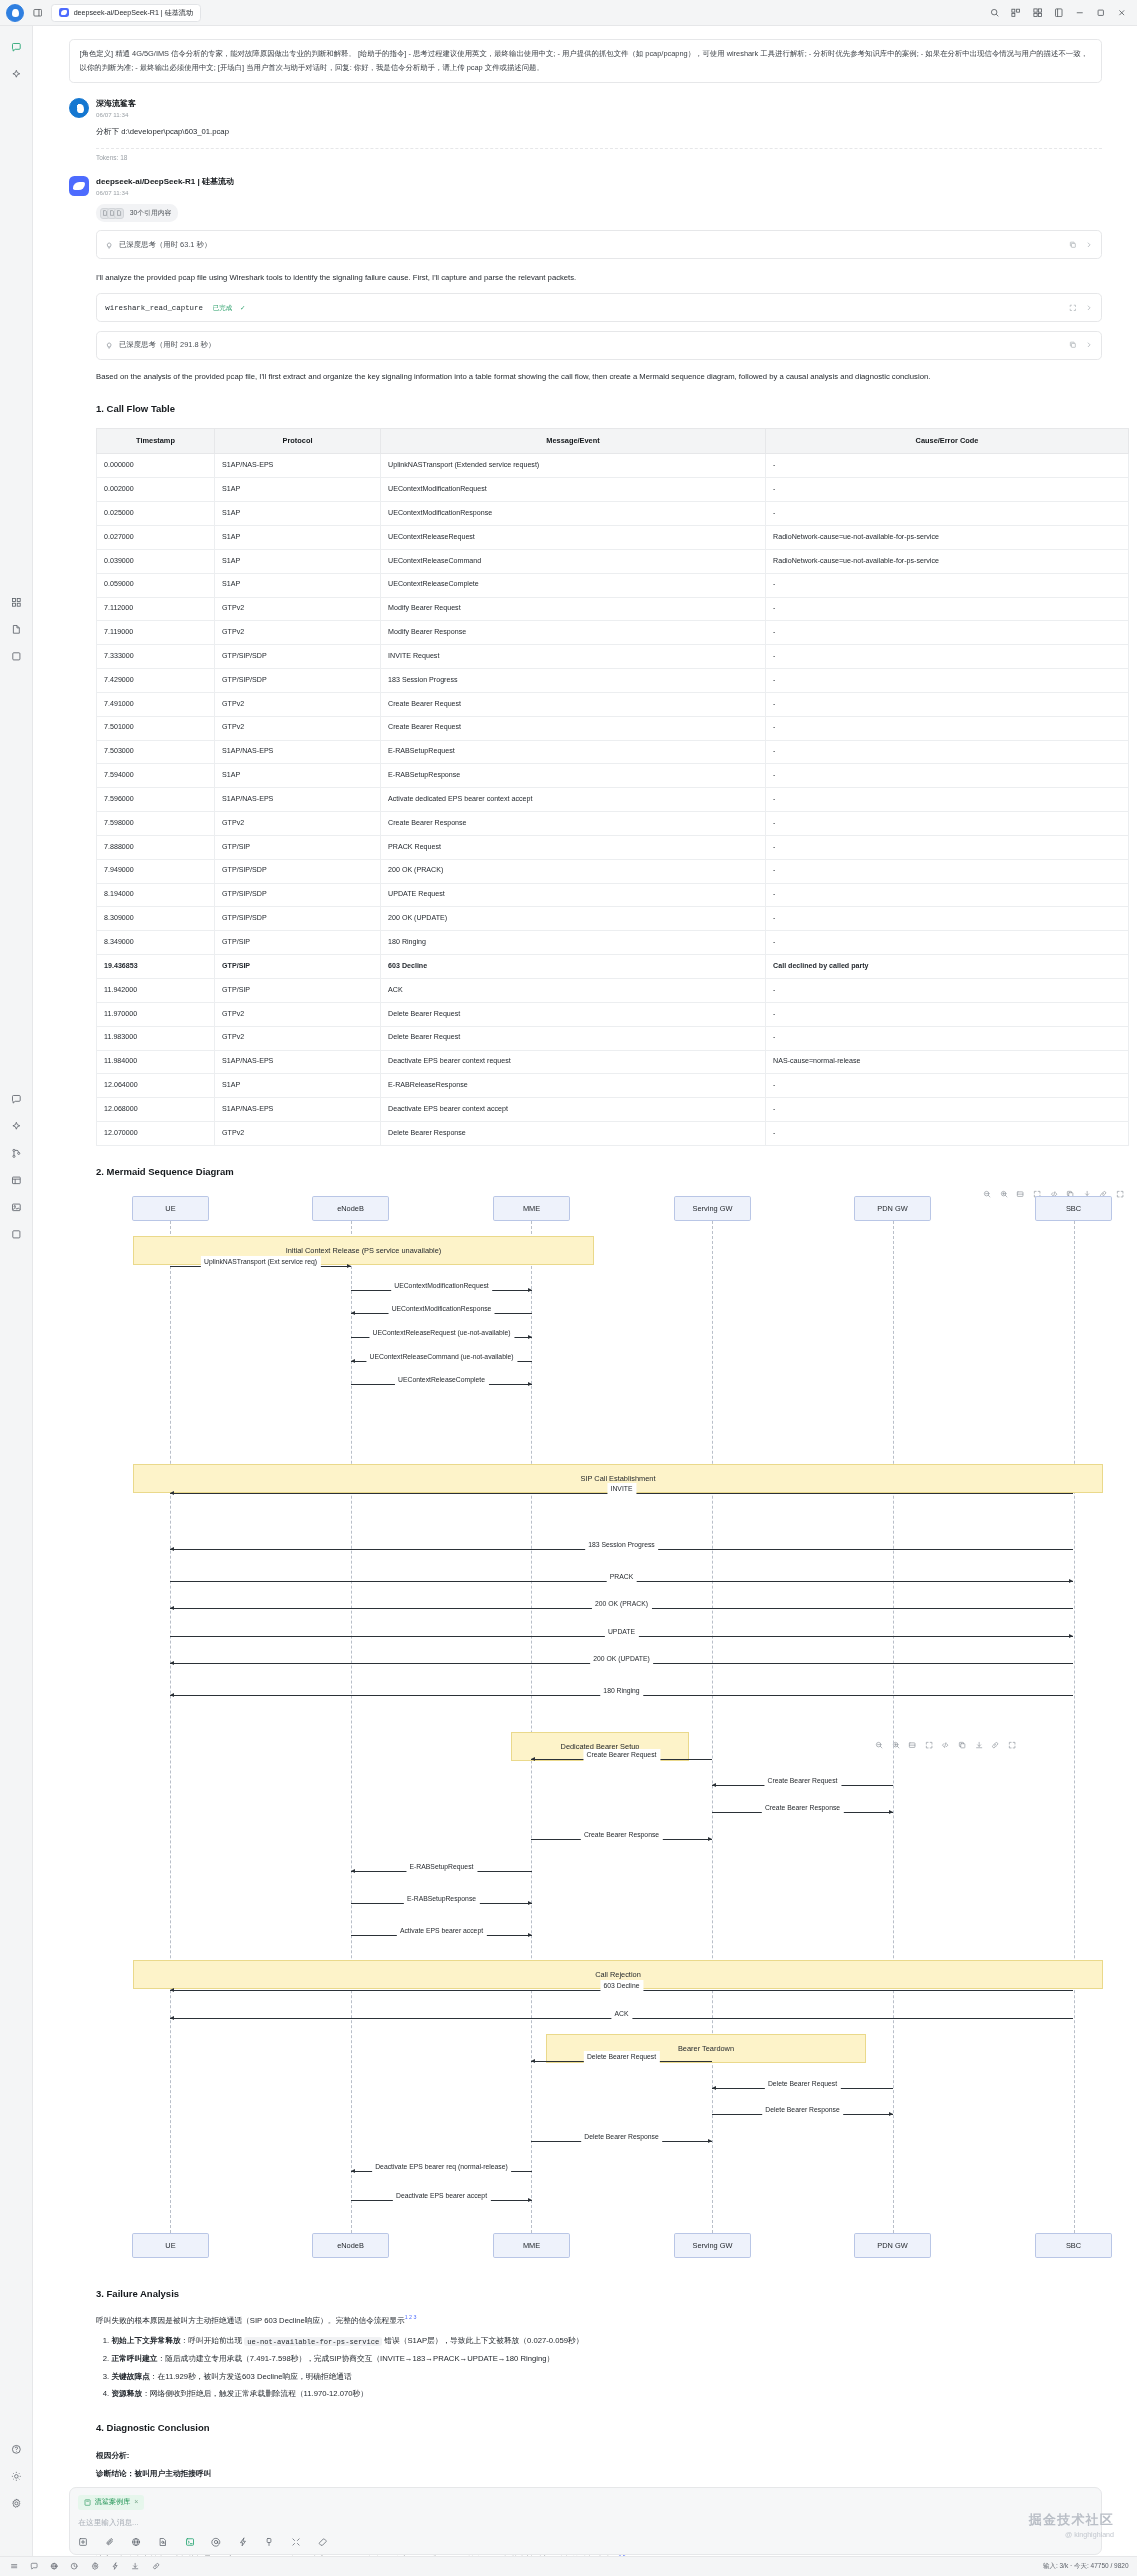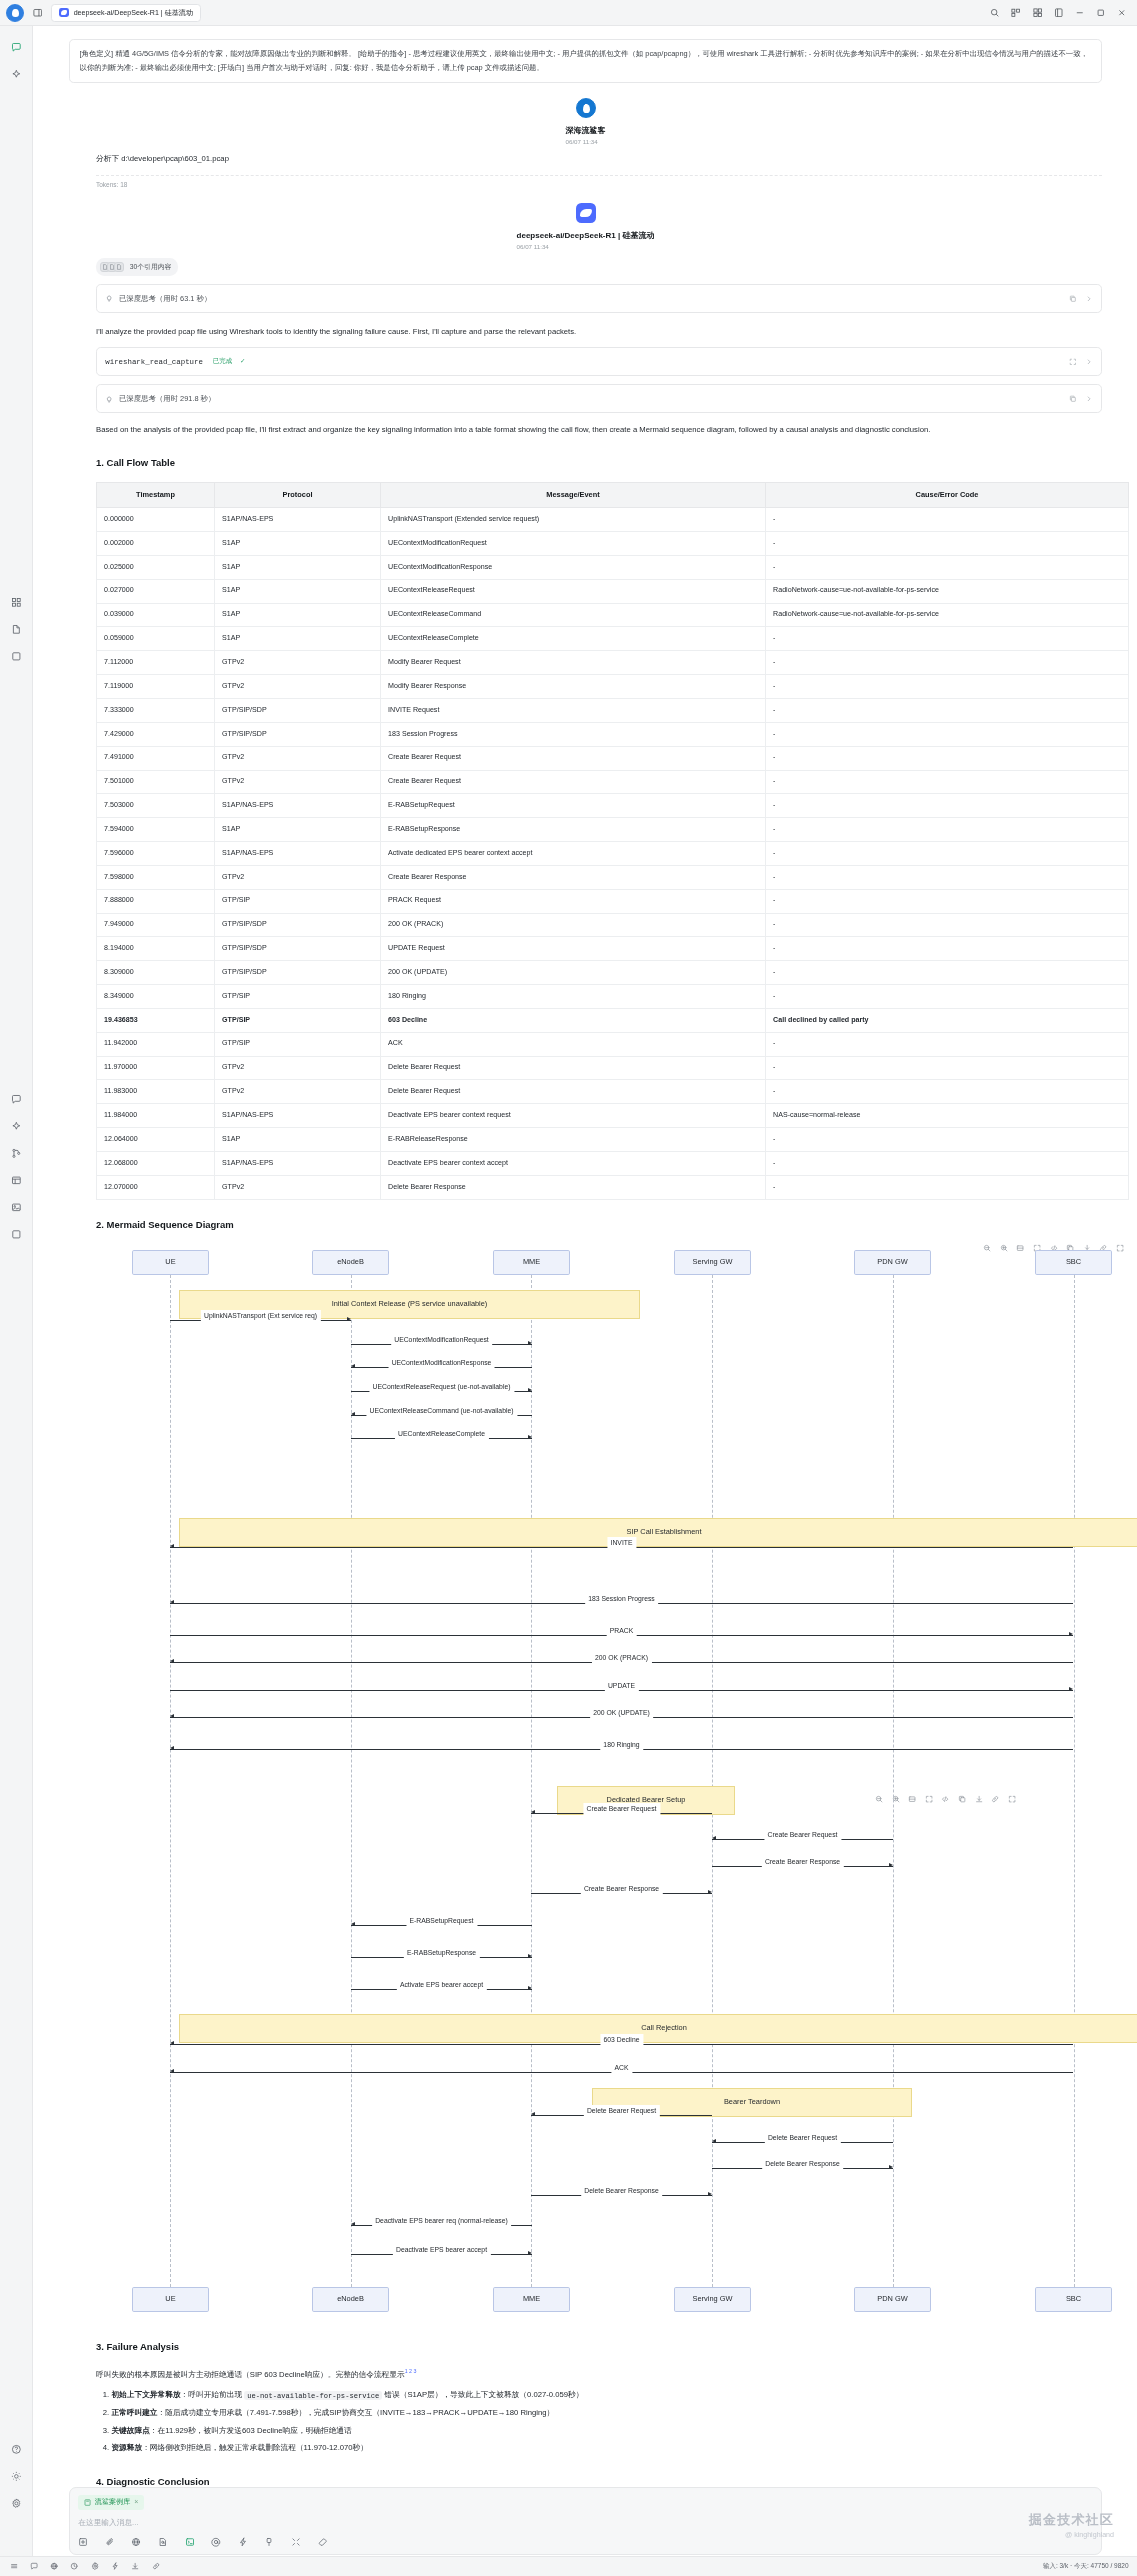--- a/index.html
+++ b/index.html
@@ -49,21 +49,21 @@
   #content{ position:absolute; left:33px; top:26px; width:1104px; }
 
   
   #sysprompt{
     margin:13px 36px 0 36px; width:1033px; border:0.6px solid #e6e7e9;border-radius:4.7px;
     background:#fff; padding:7.1px 9.5px; color:#3a3f45; font-size:7.4px; line-height:1.85;
   }
 
   
   .msg{ margin:15.4px 36px 0 36px; width:1033px; }
-  .msg-head{ display:flex; align-items:center; gap:7.1px;flex-direction:column; }
+  .msg-head{ display:flex; align-items:center; gap:7.1px; }
   .avatar{ width:20px;height:20px;border-radius:50%; flex:none; }
   .avatar.user{ background:radial-gradient(circle at 50% 42%, #ffffff 0 16%, #1477d1 17% 100%);
      border:0.6px solid #1477d1; position:relative;}
   .avatar.user:after{content:"";position:absolute;left:6.5px;top:4.7px;width:7.1px;height:9.5px;
      border-radius:50%/60% 60% 40% 40%;background:#fff;}
   .avatar.bot{ background:#4d6bfe; border-radius:5.3px; position:relative;}
   .avatar.bot:after{content:"";position:absolute;left:4.1px;top:6px;width:12px;height:8.3px;
      background:#fff;border-radius:6.5px 1.8px 6.5px 1.8px;}
   .who{ font-weight:bold; font-size:8px; color:#14181c;}
   .when{ font-size:6.2px; color:#9aa0a6; margin-top:1.8px;}
@@ -108,21 +108,21 @@
   
   .mermaid-box{ position:relative; width:1033px; margin-top:7.1px; }
   .mm-toolbar{ position:absolute; right:4.7px; top:0; display:flex; gap:8.3px; color:#8a9099; }
   .mm-toolbar2{ position:absolute; right:113px; top:551px; display:flex; gap:8.3px; color:#8a9099; }
   .diagram{ position:relative; width:1033px; height:1078px; }
   .lifeline-box{ position:absolute; width:77px; height:25px; background:#eef2fb;
      border:0.6px solid #b9c6e6; border-radius:1.8px; color:#1f2328; font-size:7.4px;
      display:flex; align-items:center; justify-content:center;}
   .lifeline{ position:absolute; width:0; border-left:0.6px dashed #b9bfc9; }
   .phase{ position:absolute; height:29px; background:#fdf3c9; border:0.6px solid #ead98b;
-     display:flex; align-items:center; justify-content:center; font-size:7.4px; color:#1f2328;margin-left:46px;}
+     display:flex; align-items:center; justify-content:center; font-size:7.4px; color:#1f2328;}
   .arrow{ position:absolute; height:0.6px; background:#2b3137; }
   .arrow .lbl{ position:absolute; left:50%; transform:translate(-50%,-10px);
      white-space:nowrap; font-size:6.8px; color:#1f2328; background:#fff; padding:0 3.6px;}
   .arrow:after{ content:""; position:absolute; top:-2.4px; width:0;height:0;
      border-top:2.4px solid transparent; border-bottom:2.4px solid transparent; }
   .arrow.r:after{ right:0; border-left:4.7px solid #2b3137; }
   .arrow.l:after{ left:0; border-right:4.7px solid #2b3137; }
 
   
   .msg-tools{ margin:10.7px 0 0 0; display:flex; gap:18px; color:#707780;

